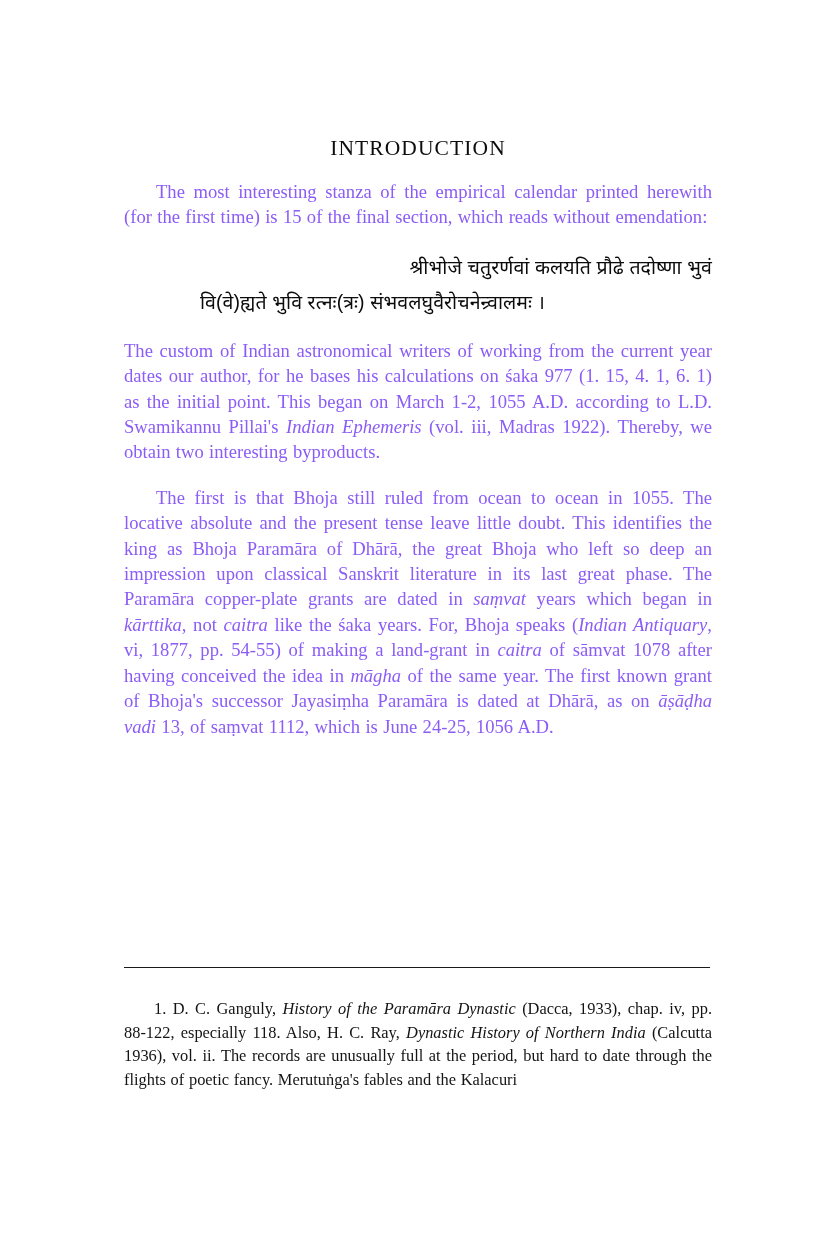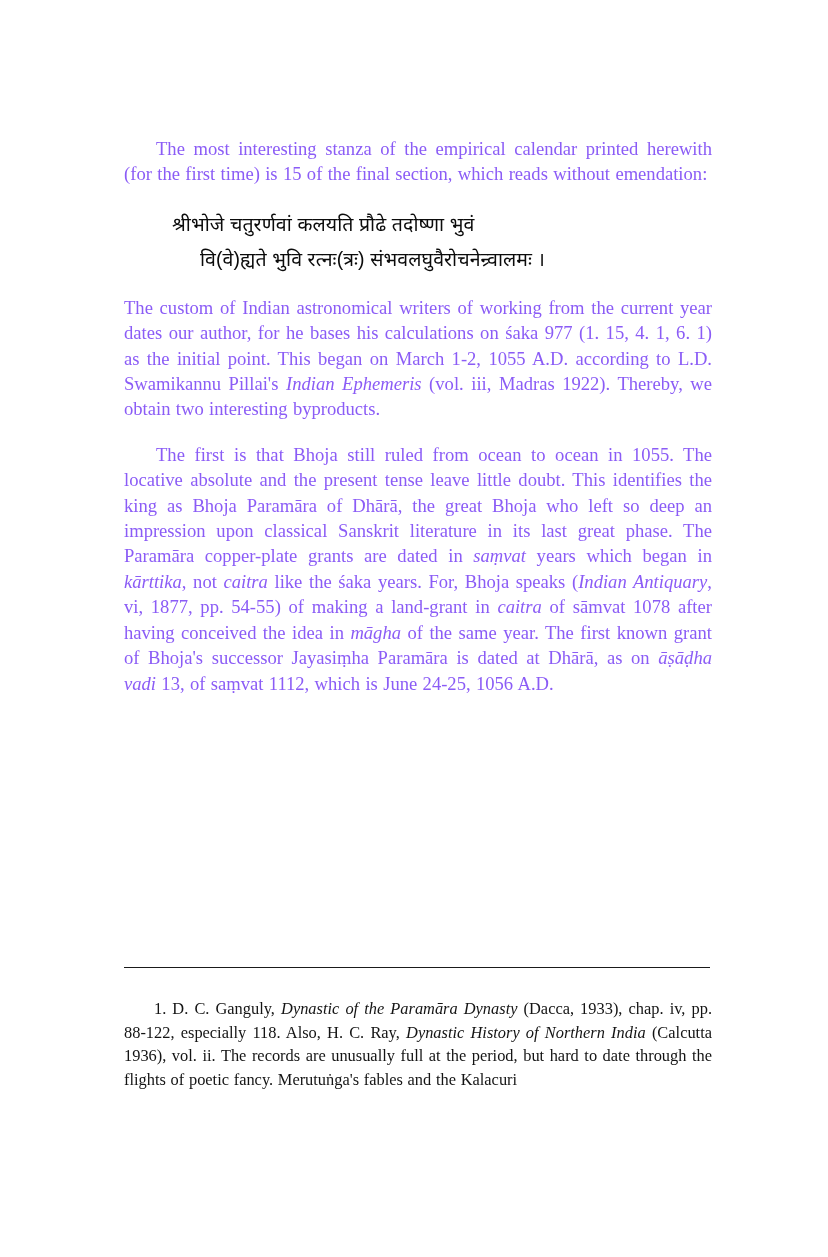--- a/index.html
+++ b/index.html
@@ -50,21 +50,21 @@
     margin: 20px 0 18px 0;
     font-family: "Liberation Sans", "DejaVu Sans", sans-serif;
     color: #0b0b0b;
   }
   .verse-line {
     font-size: 19.5px;
     line-height: 35px;
     white-space: nowrap;
     letter-spacing: 0.1px;
   }
-  .verse-line.l1 { padding-left: 48px; }
+  .verse-line.l1 { padding-left: 48px; text-align: right; }
   .verse-line.l2 { padding-left: 76px; }
   .verse-line.l3 { padding-left: 42px; }
   .verse-line.l4 { padding-left: 68px; }
   .footnote-rule {
     position: absolute;
     left: 0px;
     top: 831px;
     width: 586px;
     height: 0;
     border-top: 1.6px solid #1a1a1a;
@@ -88,20 +88,21 @@
     vertical-align: super;
     line-height: 0;
   }
 </style>
 </head>
 <body>
 
 <div class="page">
   <div class="content">
 
+    <h1 class="page-title">INTRODUCTION</h1>
 
     <p class="body-para indent">The most interesting stanza of the empirical calendar printed herewith (for the first time) is 15 of the final section, which reads without emendation:</p>
 
     <div class="verse-block">
       <div class="verse-line l1">श्रीभोजे चतुरर्णवां कलयति प्रौढे तदोष्णा भुवं</div>
       <div class="verse-line l2">वि(वे)ह्यते भुवि रत्नः(त्रः) संभवलघुवैरोचनेन्र्वालमः ।</div>
     </div>
 
     <p class="body-para">
       <span>The custom of Indian astronomical writers of working from the current year dates our author, for he bases his calculations on śaka 977 (1. 15, 4. 1, 6. 1) as the initial point. This began on March 1-2, 1055 A.D. according to L.D. Swamikannu Pillai's </span><i>Indian Ephemeris</i><span> (vol. iii, Madras 1922). Thereby, we obtain two interesting byproducts.</span>
@@ -112,17 +113,17 @@
     <p class="body-para indent">
       <span>The first is that Bhoja still ruled from ocean to ocean in 1055. The locative absolute and the present tense leave little doubt. This identifies the king as Bhoja Paramāra of Dhārā, the great Bhoja who left so deep an impression upon classical Sanskrit literature in its last great phase. The Paramāra copper-plate grants are dated in </span><i>saṃvat</i><span> years which began in </span><i>kārttika</i><span>, not </span><i>caitra</i><span> like the śaka years. For, Bhoja speaks (</span><i>Indian Antiquary</i><span>, vi, 1877, pp. 54-55) of making a land-grant in </span><i>caitra</i><span> of sāmvat 1078 after having conceived the idea in </span><i>māgha</i><span> of the same year. The first known grant of Bhoja's successor Jayasiṃha Paramāra is dated at Dhārā, as on </span><i>āṣāḍha vadi</i><span> 13, of saṃvat 1112, which is June 24-25, 1056 A.D.</span>
     </p>
 
     <div class="para-gap"></div>
 
 
     <div class="footnote-rule"></div>
 
     <p class="footnote">
-      <span>1.</span><span> D. C. Ganguly, </span><i>Dynastic of the Paramāra Dynasty</i><span> (Dacca, 1933), chap. iv, pp. 88-122, especially 118. Also, H. C. Ray, </span><i>Dynastic History of Northern India</i><span> (Calcutta 1936), vol. ii. The records are unusually full at the period, but hard to date through the flights of poetic fancy. Merutuṅga's fables and the Kalacuri</span>
+      <span>1.</span><span> D. C. Ganguly, </span><i>History of the Paramāra Dynastic</i><span> (Dacca, 1933), chap. iv, pp. 88-122, especially 118. Also, H. C. Ray, </span><i>Dynastic History of Northern India</i><span> (Calcutta 1936), vol. ii. The records are unusually full at the period, but hard to date through the flights of poetic fancy. Merutuṅga's fables and the Kalacuri</span>
     </p>
 
   </div>
 </div>
 
 </body></html>

